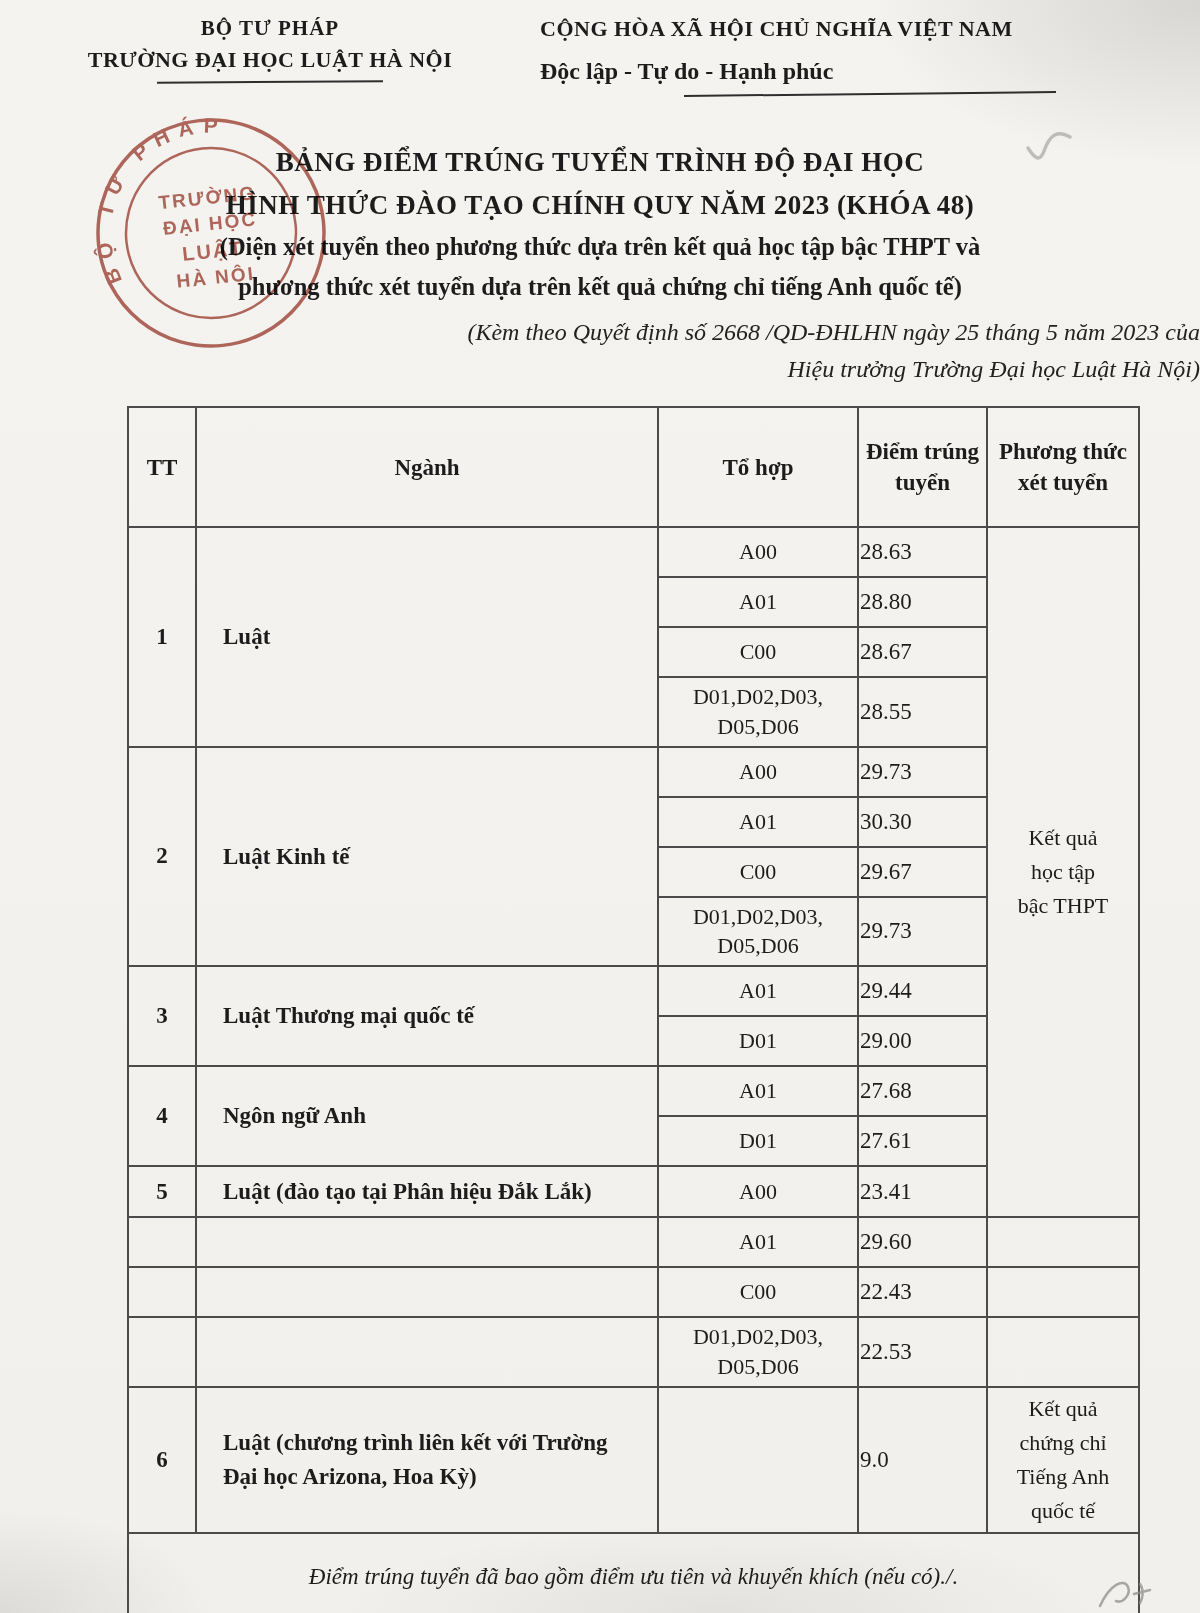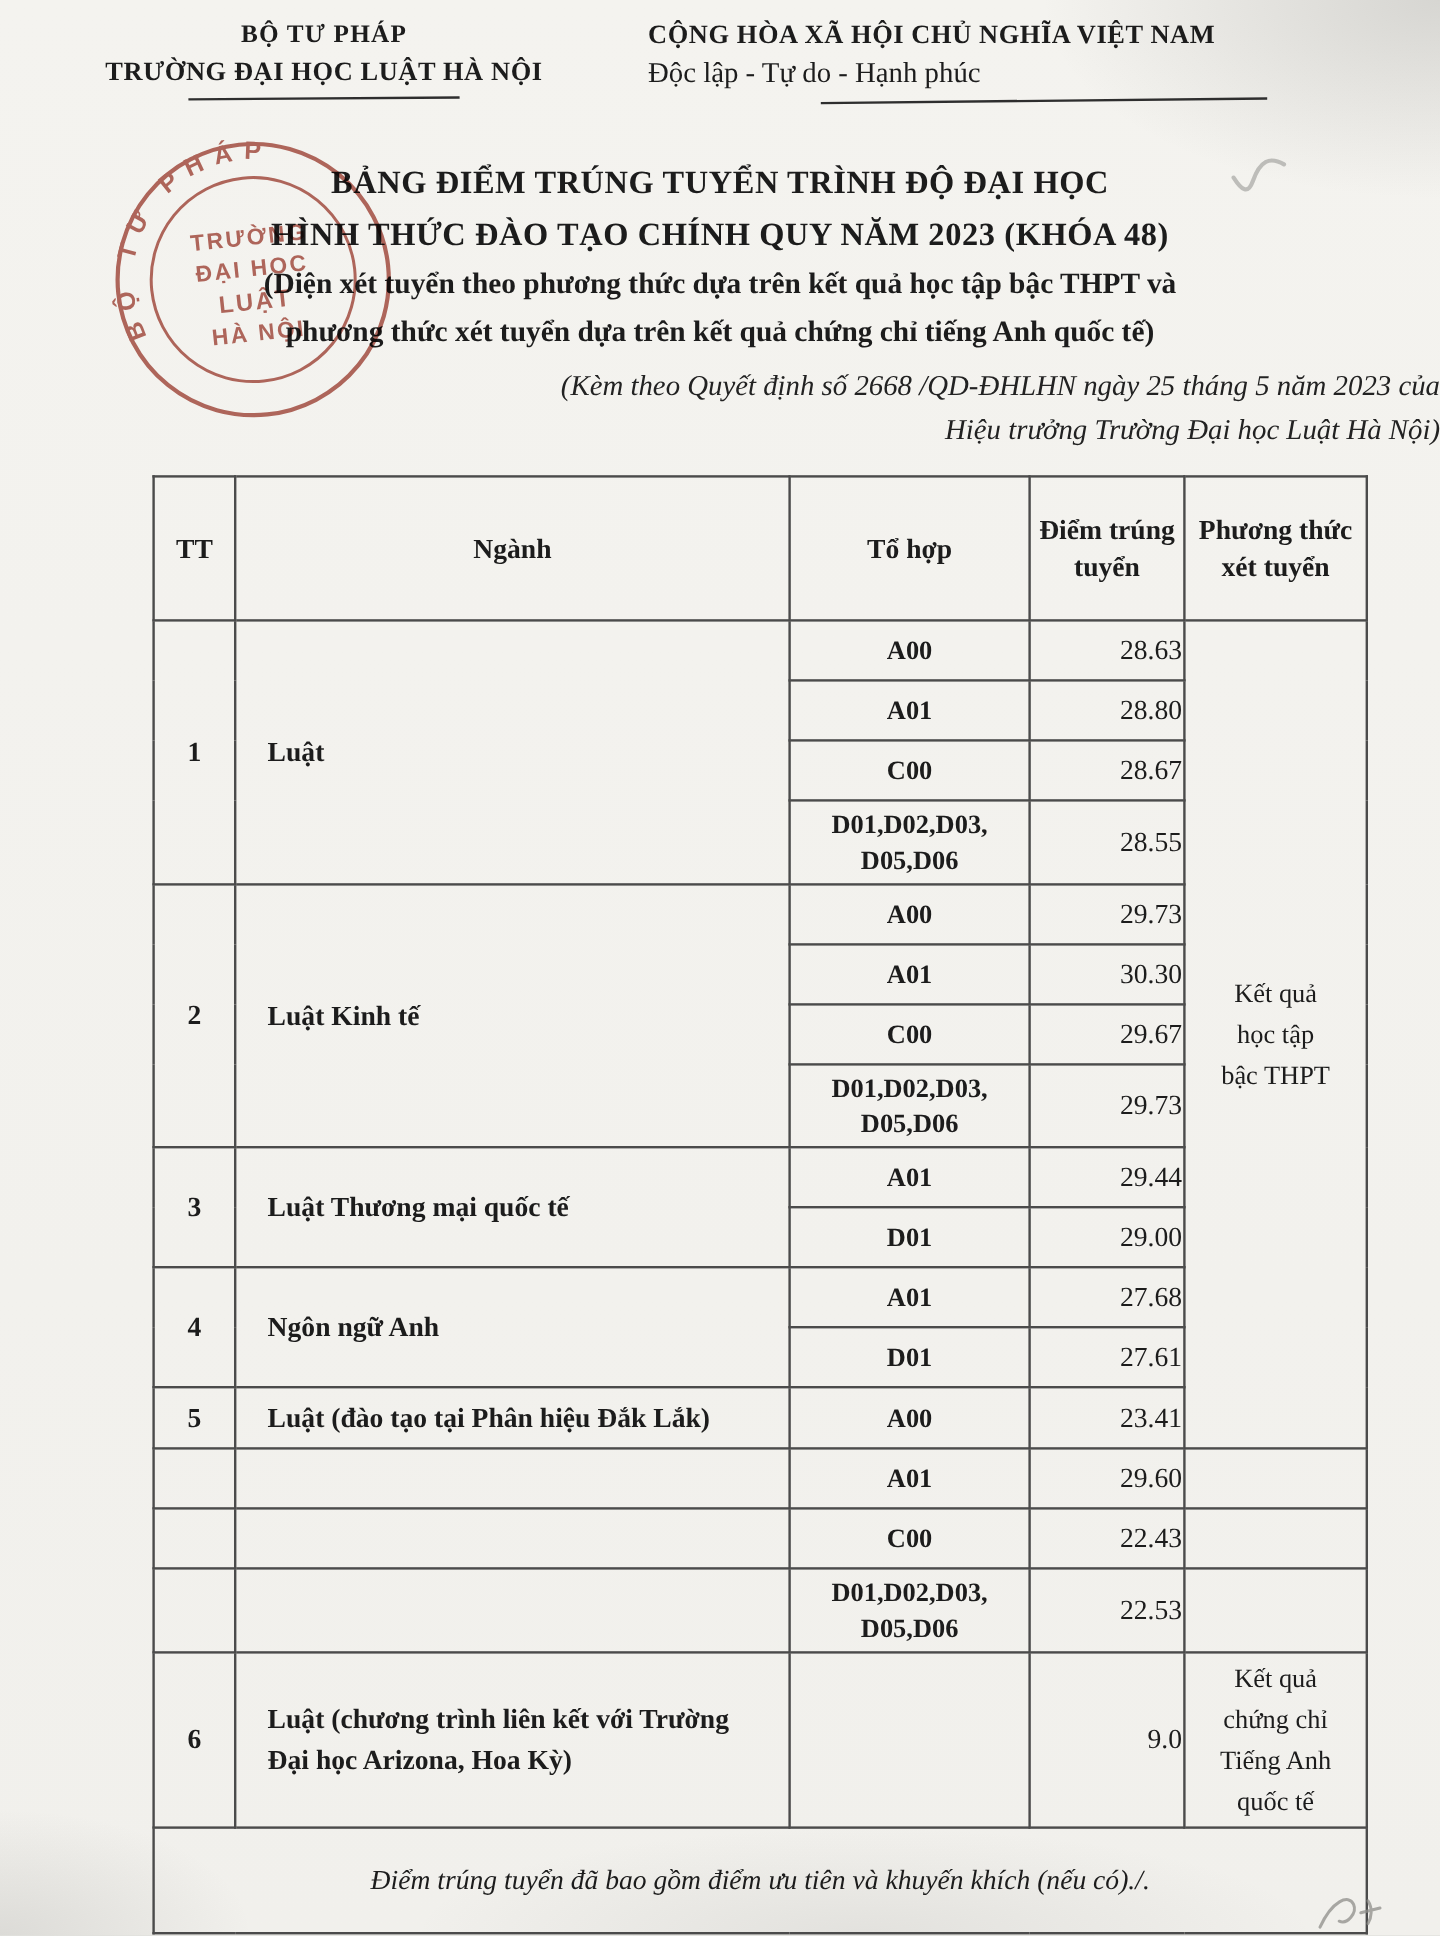--- a/index.html
+++ b/index.html
@@ -17,21 +17,21 @@
       linear-gradient(#f4f3ef,#f1f0ec);
   }
 
   
   .doc-header { display:flex; padding-top:16px; }
   .hdr-left  { width:45%; text-align:center; }
   .hdr-right { width:55%; text-align:left; }
   .hdr-line1 { font-size:21px; font-weight:bold; letter-spacing:1px; }
   .hdr-left .hdr-line2 { font-size:22px; font-weight:bold; margin-top:6px; letter-spacing:.5px; }
   .hdr-right .hdr-line1 { font-size:22px; letter-spacing:.5px; }
-  .hdr-right .hdr-line2 { font-size:24px; font-weight:normal; margin-top:6px; }
+  .hdr-right .hdr-line2 { font-size:24px; font-weight:bold; margin-top:16px; }
   .rule { border-top:2.5px solid #2e2e2e; margin:8px auto 0; }
   .rule-left  { width:226px; transform:rotate(-.4deg); }
   .rule-right { width:372px; transform:rotate(-.6deg); }
 
   
   .title-block { margin-top:46px; text-align:center; line-height:1.6; }
   .title-main { font-size:27px; font-weight:bold; letter-spacing:.5px; }
   .title-sub  { font-size:24.5px; font-weight:bold; }
   .decree { margin-top:8px; text-align:right; font-style:italic; font-size:24px; line-height:1.55; color:#222; }
 
@@ -41,22 +41,22 @@
     width:1011px; margin:18px 62px 0 127px;
     background:transparent;
   }
   .score-table th, .score-table td { border:2px solid #4b4b4b; vertical-align:middle; }
   .score-table thead tr { height:120px;padding-left:20px; }
   .score-table th { font-weight:bold; font-size:23px; line-height:1.35; text-align:center; padding:4px 6px; }
   .score-table tbody tr { height:50px; }
   tr.row-tall { height:104px; }
   .c-tt    { font-weight:bold; font-size:23px; text-align:center; }
   .c-nganh { font-weight:bold; font-size:23px; text-align:left; padding:8px 14px 8px 26px; line-height:1.45; }
-  .c-tohop { font-weight:bold; font-size:22px; text-align:center; line-height:1.35; padding:4px 20px; }
-  .c-diem  { font-size:23px; text-align:right; }
+  .c-tohop { font-weight:normal; font-size:22px; text-align:center; line-height:1.35; padding:4px 20px; }
+  .c-diem  { font-size:23px; text-align:left; }
   .c-method{ font-size:22px; text-align:center; line-height:1.55; padding:4px 26px; }
   .footnote{ font-style:italic; font-size:23px; text-align:center; height:50px; padding:18px; }
 
   
   .stamp {
     position:absolute; left:88px; top:110px;
     transform:rotate(-6deg);
     mix-blend-mode:multiply; opacity:.82;
     pointer-events:none;
   }

